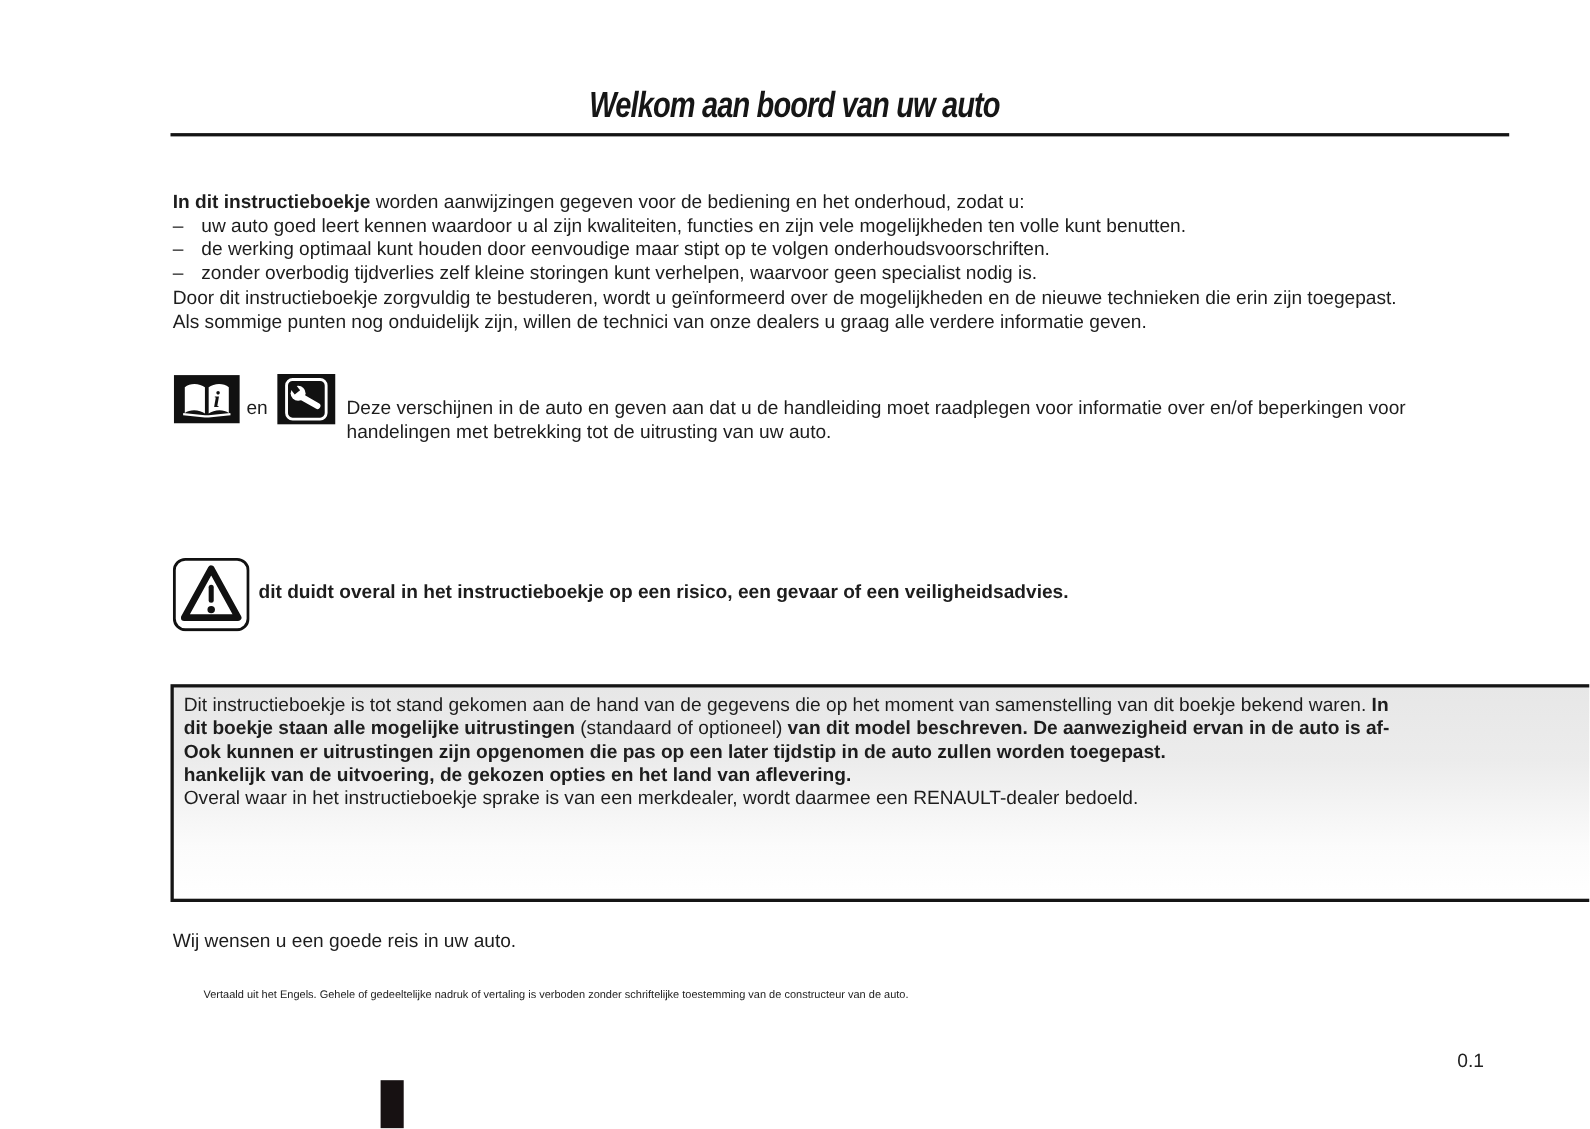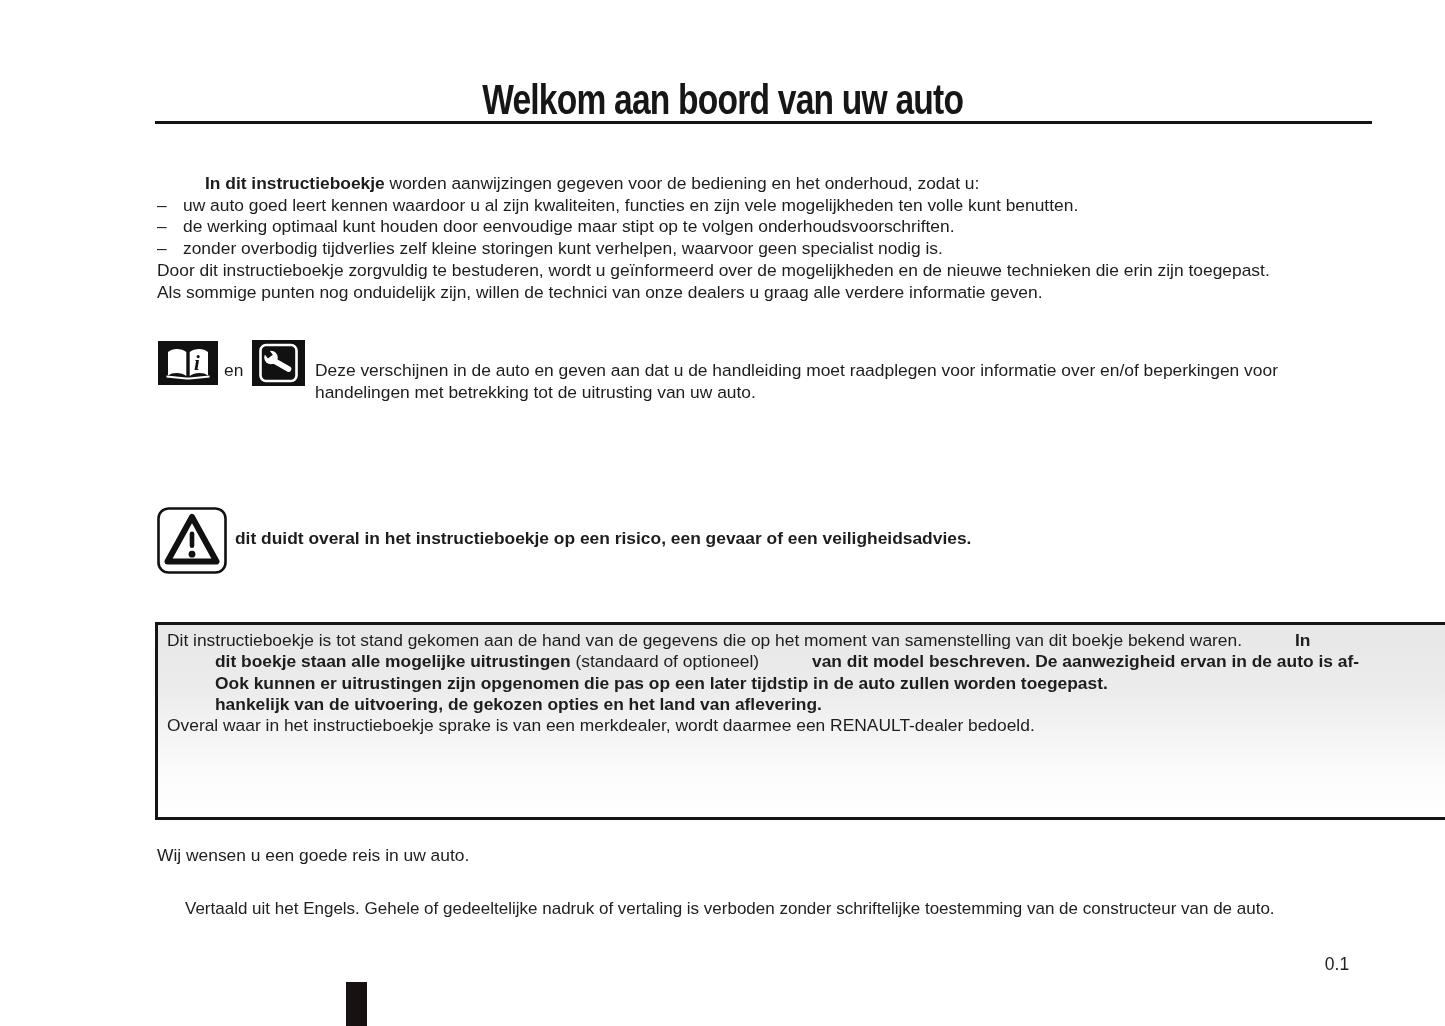--- a/index.html
+++ b/index.html
@@ -1,25 +1,25 @@
 <!DOCTYPE html>
 <html><head>
 <meta charset="utf-8">
 <style>
   html,body{margin:0;padding:0;background:#fff;}
   .page{position:relative;width:1445px;height:1026px;background:#ffffff;overflow:hidden;
         font-family:"Liberation Sans","DejaVu Sans",sans-serif;color:#1d1d1d;}
   .t17{font-size:17.4px;line-height:21.7px;}
   .nw{white-space:nowrap;}
-  .b{font-weight:700;margin-left:48px;}
+  .b{font-weight:700;}
   .n{font-weight:400;text-align:center;}
 
   
   .title{position:absolute;top:76px;left:0;width:100%;text-align:center;
-         font-size:42px;font-weight:700;color:#161616;}
+         font-size:33px;font-weight:700;font-style:italic;color:#161616;}
   .title-inner{display:inline-block;transform:scaleX(0.80);transform-origin:center bottom;letter-spacing:-1px;}
   .title-rule{position:absolute;left:155px;top:121px;width:1217px;height:3px;background:#141414;}
 
   
   .intro{position:absolute;left:157px;top:173px;width:1230px;}
   .bullet{position:relative;padding-left:26px;}
   .bullet .dash{position:absolute;left:0;top:0;}
 
   
   .symbols-heading{position:absolute;left:157px;top:311px;}
@@ -33,21 +33,21 @@
   .warning-text{position:absolute;left:235px;top:528px;font-weight:700;}
 
   
   .notice-box{position:absolute;left:155px;top:622px;width:1399px;height:198px;
               box-sizing:border-box;border:3px solid #151515;
               background:linear-gradient(180deg,#e7e7e7 0%,#ececec 35%,#fbfbfb 75%,#ffffff 100%);
               padding:5px 9px;overflow:hidden;font-size:17.4px;line-height:21.3px;}
 
   
   .farewell{position:absolute;left:157px;top:845px;}
-  .legal{position:absolute;left:185px;top:899px;font-size:17px;color:#222;}
+  .legal{position:absolute;left:185px;top:899px;font-size:10px;color:#222;}
   .page-number{position:absolute;left:1301px;top:954px;width:72px;text-align:center;font-size:17.5px;color:#222;}
   .tab-marker{position:absolute;left:346px;top:982px;width:21px;height:44px;}
 
   svg{display:block;}
 </style>
 </head>
 <body>
 
 <div class="page">
 

